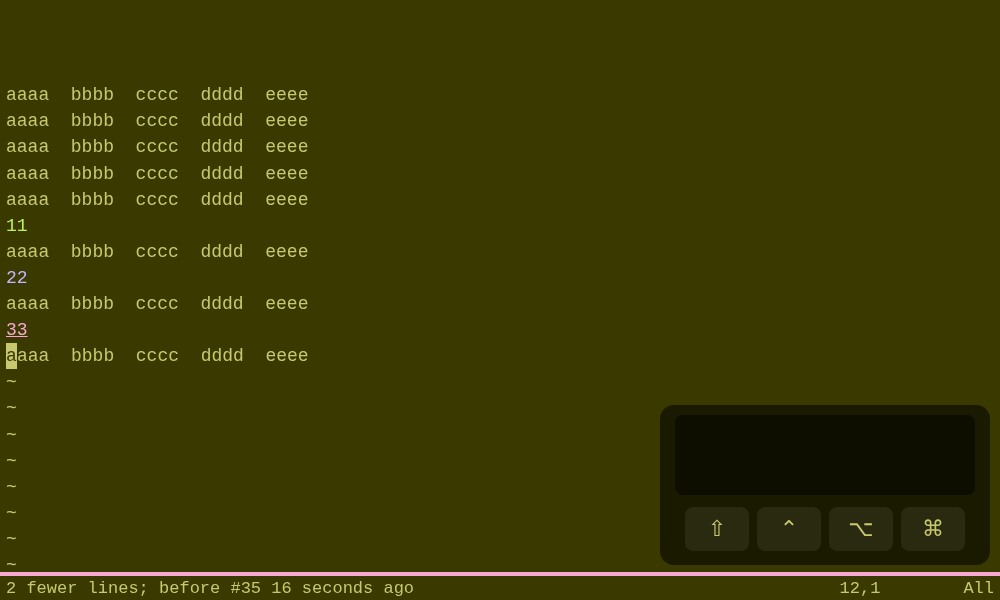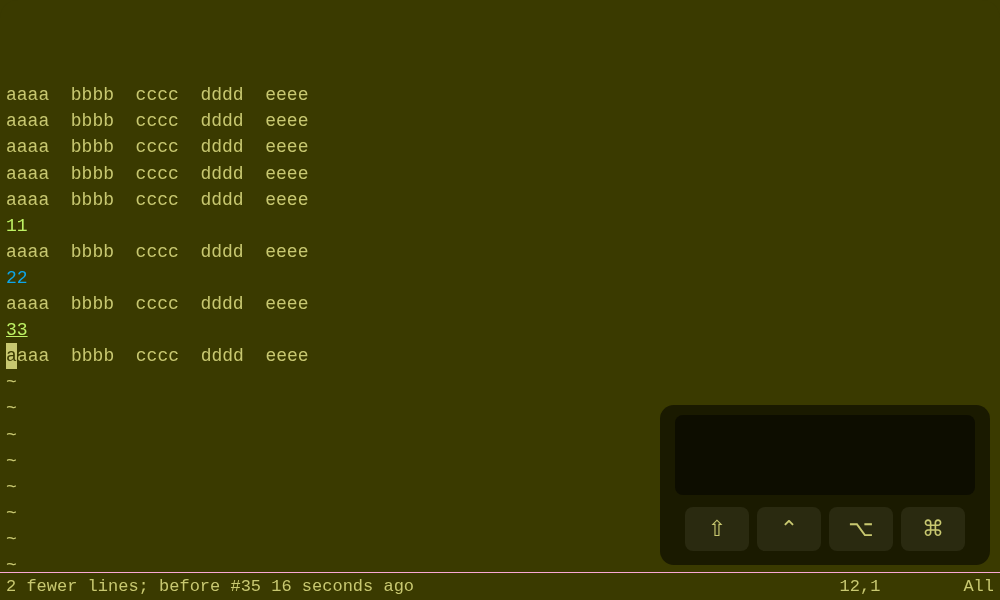--- a/index.html
+++ b/index.html
@@ -34,25 +34,25 @@
 
     .line-normal {
       color: #c8c870;
     }
 
     .line-number-11 {
       color: #bef264;
     }
 
     .line-number-22 {
-      color: #0ea5e9;
+      color: #c4b5fd;
     }
 
     .line-number-33 {
-      color: #bef264;
+      color: #f9a8d4;
       text-decoration: underline;
     }
 
     .line-tilde {
       color: #c8c870;
     }
 
     .cursor-block {
       display: inline-block;
       background-color: #c8c870;
@@ -65,21 +65,21 @@
       bottom: 0;
       left: 0;
       width: 1000px;
       height: 28px;
       background-color: #3a3a00;
       color: #c8c870;
       display: flex;
       align-items: center;
       padding: 2px 6px;
       font-size: 17px;
-      border-top: 1px solid #f9a8d4;
+      border-top: 4px solid #f9a8d4;
     }
 
     #status-left {
       flex: 1;
     }
 
     
     #osk-overlay {
       position: absolute;
       bottom: 35px;

